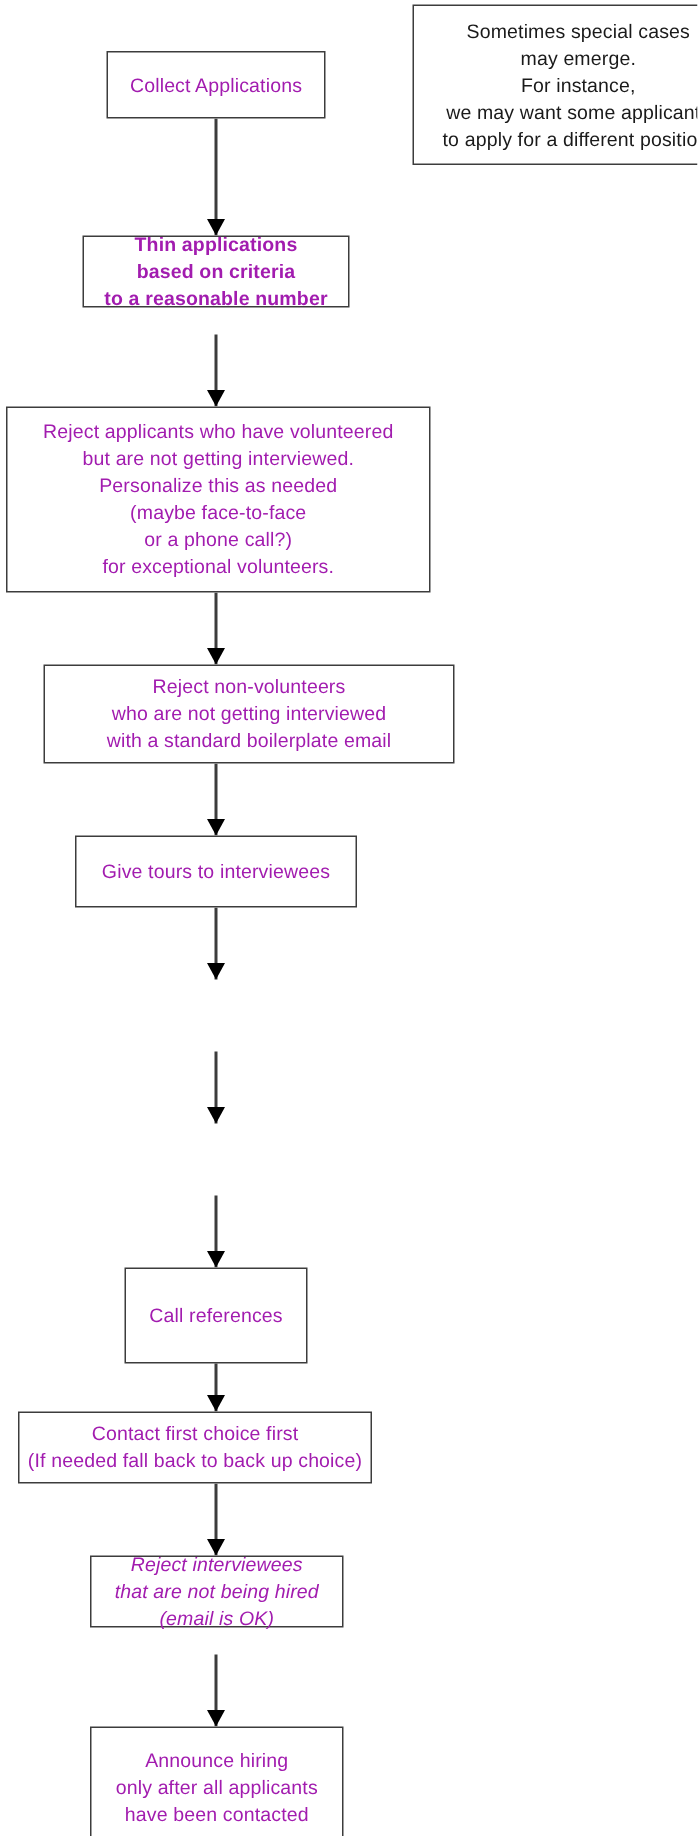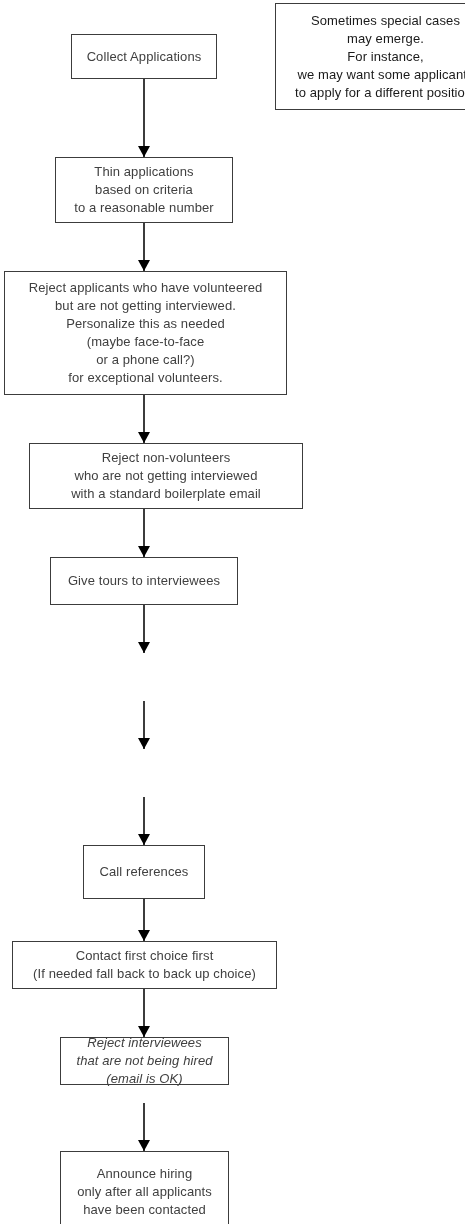--- a/index.html
+++ b/index.html
@@ -16,21 +16,21 @@
     width: 465px;
     height: 1224px;
     background: #ffffff;
     overflow: hidden;
   }
   .node {
     position: absolute;
     box-sizing: border-box;
     border: 1.4px solid #3c3c3c;
     background: #ffffff;
-    color: #404040;
+    color: #a21caf;
     font-size: 13px;
     line-height: 18px;
     text-align: center;
     display: flex;
     align-items: center;
     justify-content: center;
     white-space: pre-line;
     letter-spacing: 0.1px;
   }
   .note {
@@ -111,42 +111,42 @@
     <div class="shaft" style="height:48px;"></div>
     <div class="head"></div>
   </div>
   <div class="edge" style="left:144px; top:1103px; height:48px;">
     <div class="shaft" style="height:48px;"></div>
     <div class="head"></div>
   </div>
 
   <div class="node" style="left:71px; top:34px; width:146px; height:45px;">Collect Applications</div>
 
-  <div class="node" style="left:55px; top:157px; width:178px; height:66px;">Thin applications
+  <div class="node" style="left:55px; top:157px; width:178px; height:48px;font-weight:bold;">Thin applications
 based on criteria
 to a reasonable number</div>
 
   <div class="node" style="left:4px; top:271px; width:283px; height:124px;">Reject applicants who have volunteered
 but are not getting interviewed.
 Personalize this as needed
 (maybe face-to-face
 or a phone call?)
 for exceptional volunteers.</div>
 
   <div class="node" style="left:29px; top:443px; width:274px; height:66px;">Reject non-volunteers
 who are not getting interviewed
 with a standard boilerplate email</div>
 
   <div class="node" style="left:50px; top:557px; width:188px; height:48px;">Give tours to interviewees</div>
 
 
 
-  <div class="node" style="left:83px; top:845px; width:122px; height:54px;">Call references</div>
+  <div class="node" style="left:83px; top:845px; width:122px; height:64px;">Call references</div>
 
-  <div class="node" style="left:12px; top:941px; width:265px; height:48px;">Contact first choice first
+  <div class="node" style="left:12px; top:941px; width:236px; height:48px;">Contact first choice first
 (If needed fall back to back up choice)</div>
 
   <div class="node" style="left:60px; top:1037px; width:169px; height:48px;font-style:italic;">Reject interviewees
 that are not being hired
 (email is OK)</div>
 
   <div class="node" style="left:60px; top:1151px; width:169px; height:82px;">Announce hiring
 only after all applicants
 have been contacted</div>
 

